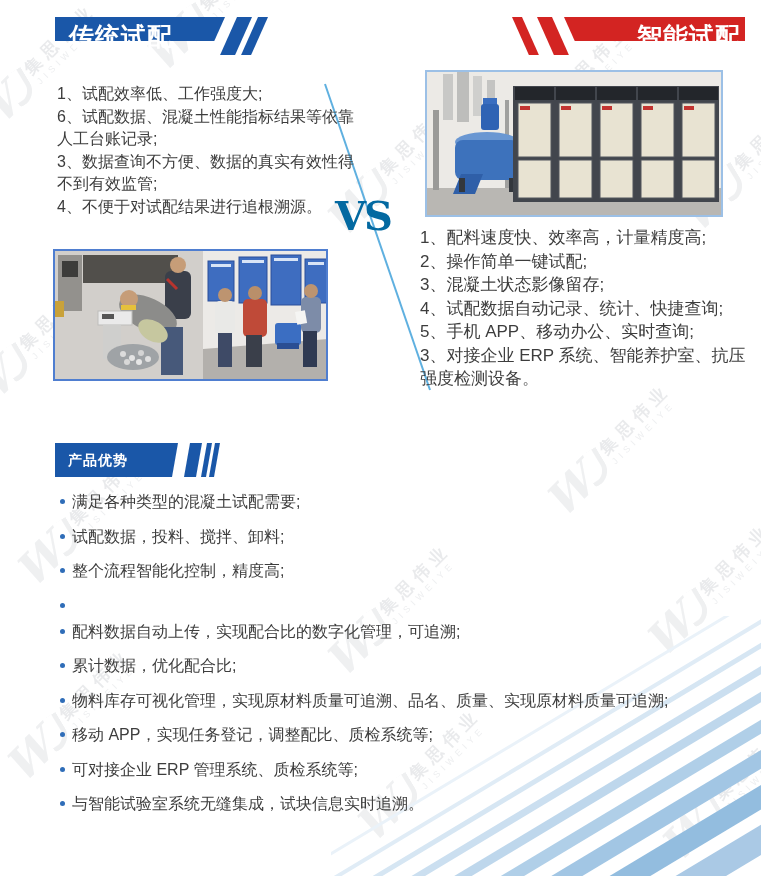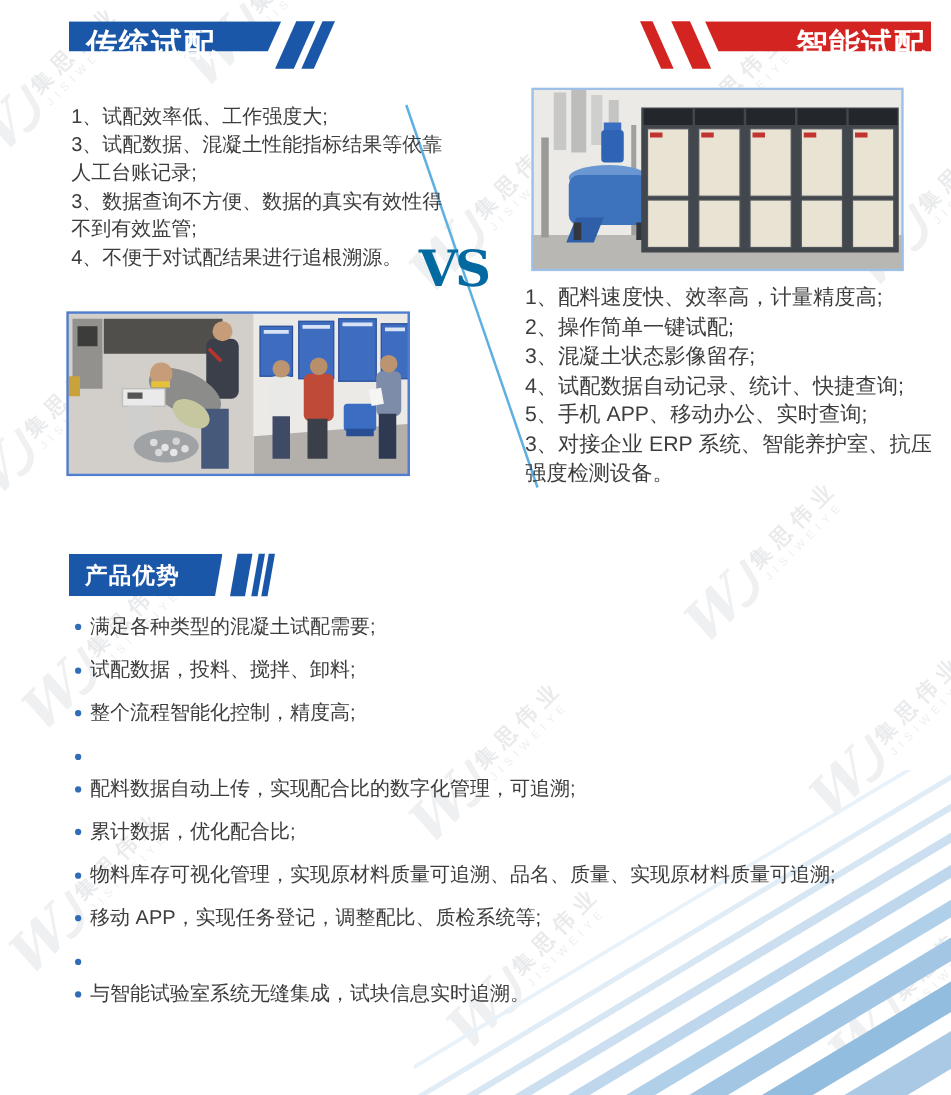--- a/index.html
+++ b/index.html
@@ -32,21 +32,21 @@
   .g-trad .bn-body { left:0; width:170px; background:#1a57a8; padding-left:14px;
                      clip-path:polygon(0 0,170px 0,153px 38px,0 38px); }
   .g-trad .s1 { left:182px; width:15px; background:#1a57a8; transform:skewX(-24deg); }
   .g-trad .s2 { left:203px; width:10px; background:#1a57a8; transform:skewX(-24deg); }
   .g-smart { left:512px; top:17px; width:233px; }
   .g-smart .s2 { left:0; width:10px; background:#d32422; transform:skewX(24deg); }
   .g-smart .s1 { left:25px; width:15px; background:#d32422; transform:skewX(24deg); }
   .g-smart .bn-body { left:52px; width:181px; background:#d32422; text-align:right; padding-right:4px;
                       clip-path:polygon(0 0,181px 0,181px 38px,17px 38px); }
   .g-adv { left:55px; top:443px; width:175px; height:34px; }
-  .g-adv .bn-body { left:0; width:123px; height:34px; background:#1a57a8; font-size:18px;
+  .g-adv .bn-body { left:0; width:123px; height:34px; background:#1a57a8; font-size:14px;
                     line-height:34px; padding-left:13px;
                     clip-path:polygon(0 0,123px 0,117px 34px,0 34px); }
   .g-adv .b1 { left:135px; width:12px; height:34px; background:#1a57a8; transform:skewX(-10deg); }
   .g-adv .b2 { left:152px; width:5px;  height:34px; background:#1a57a8; transform:skewX(-10deg); }
   .g-adv .b3 { left:160px; width:5px;  height:34px; background:#1a57a8; transform:skewX(-10deg); }
   
   .t-list { position:absolute; left:57px; top:83px; width:302px; z-index:3;
             font-size:16px; line-height:22.5px; }
   .s-list { position:absolute; left:420px; top:226px; width:334px; z-index:3;
             font-size:17px; line-height:23.5px; }
@@ -198,21 +198,21 @@
   </div>
 
   <div class="bn-group g-smart">
     <div class="stripe s2"></div>
     <div class="stripe s1"></div>
     <div class="bn-body">智能试配</div>
   </div>
 
   <div class="t-list">
     <div>1、试配效率低、工作强度大;</div>
-    <div>3、试配数据、混凝土性能指标结果等依靠人工台账记录;</div>
+    <div>6、试配数据、混凝土性能指标结果等依靠人工台账记录;</div>
     <div>3、数据查询不方便、数据的真实有效性得不到有效监管;</div>
     <div>4、不便于对试配结果进行追根溯源。</div>
   </div>
 
   <svg class="photo photo-smart" width="298" height="147" viewBox="0 0 298 147">
     <rect x="0" y="0" width="298" height="147" fill="#eceae6"></rect>
     <rect x="0" y="118" width="298" height="29" fill="#b9b7b3"></rect>
     <rect x="18" y="4" width="10" height="46" fill="#c8c8c6"></rect>
     <rect x="32" y="2" width="12" height="50" fill="#bdbdbb"></rect>
     <rect x="48" y="6" width="9" height="40" fill="#cfcfcd"></rect>
@@ -349,20 +349,21 @@
     <div class="adv-item">
         <span class="dot"></span>
         <span>物料库存可视化管理，实现原材料质量可追溯、品名、质量、实现原材料质量可追溯;</span>
       </div>
     <div class="adv-item">
         <span class="dot"></span>
         <span>移动 APP，实现任务登记，调整配比、质检系统等;</span>
       </div>
     <div class="adv-item">
         <span class="dot"></span>
+        <span>可对接企业 ERP 管理系统、质检系统等;</span>
       </div>
     <div class="adv-item">
         <span class="dot"></span>
         <span>与智能试验室系统无缝集成，试块信息实时追溯。</span>
       </div>
   </div>
 
 </div>
 
 </body></html>

